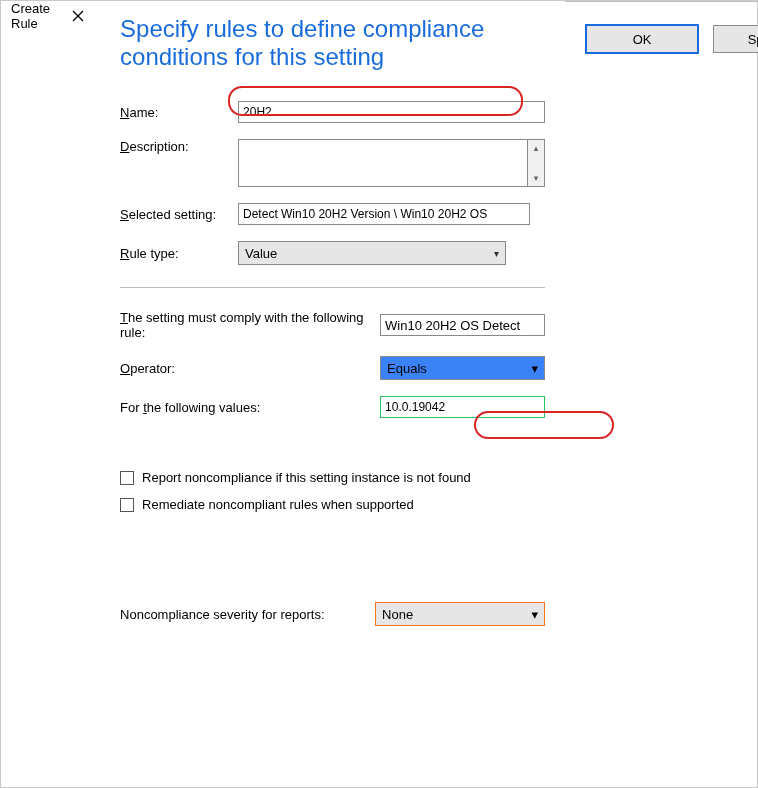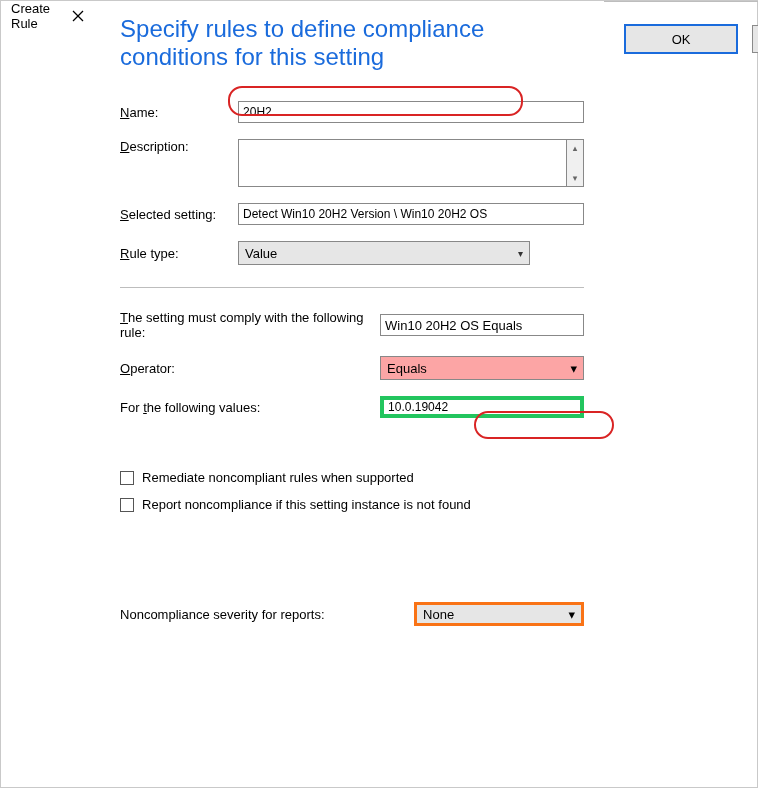--- a/index.html
+++ b/index.html
@@ -93,27 +93,27 @@
     justify-content: space-between;
     box-sizing: border-box;
   }
   .desc-scroll .arrow {
     height: 16px;
     display:flex;align-items:center;justify-content:center;
     font-size: 9px;
     color: #666;
   }
   .selset {
-    width: 346px;
+    width: 292px;
     border: 1px solid #888;
     height: 22px;
     background: #fff;
   }
   .combo {
-    width: 292px;
+    width: 268px;
     height: 24px;
     border: 1px solid #888;
     background: #e6e6e6;
     display: flex;
     align-items: center;
     justify-content: space-between;
     padding: 0 6px;
     box-sizing: border-box;
   }
   .combo .chev {
@@ -133,30 +133,30 @@
     background: #fff;
     padding: 2px 4px;
     box-sizing: border-box;
     display: flex;
     align-items: center;
   }
   .combo-wide {
     flex: 1;
     height: 24px;
     border: 1px solid #888;
-    background: #fca5a5;
+    background: #3b82f6;
     display: flex;
     align-items: center;
     justify-content: space-between;
     padding: 0 6px;
     box-sizing: border-box;
   }
   .val-input {
     flex: 1;
-    border: 4px solid #22c55e;
+    border: 1px solid #22c55e;
     height: 22px;
   }
   .chk-row {
     display: flex;
     align-items: center;
     gap: 8px;
     margin-bottom: 12px;
   }
   .chk {
     width: 14px;
@@ -168,21 +168,21 @@
   .noncompl-row {
     display: flex;
     align-items: center;
     margin-top: 90px;
     margin-bottom: 10px;
   }
   .noncompl-row .lbl { flex: 1; }
   .noncompl-combo {
     width: 170px;
     height: 24px;
-    border: 3px solid #f97316;
+    border: 1px solid #f97316;
     background: #e6e6e6;
     display: flex;
     align-items: center;
     justify-content: space-between;
     padding: 0 6px;
     box-sizing: border-box;
   }
   .button-bar {
     height: 50px;
     border-top: 1px solid #bdbdbd;
@@ -260,44 +260,44 @@
         <span>Value</span>
         <span class="chev">▾</span>
       </div>
     </div>
 
     <hr class="sep">
 
     <div class="block2">
       <div class="row">
         <div class="lbl"><span class="accel">T</span>he setting must comply with the following rule:</div>
-        <div class="rule-display">Win10 20H2 OS Equals</div>
+        <div class="rule-display">Win10 20H2 OS Detect</div>
       </div>
       <div class="row">
         <div class="lbl"><span class="accel">O</span>perator:</div>
         <div class="combo-wide">
           <span>Equals</span>
           <span class="chev">▾</span>
         </div>
       </div>
       <div class="row">
         <div class="lbl">For <span class="accel">t</span>he following values:</div>
         <input class="txt val-input" value="10.0.19042" style="">
       </div>
     </div>
 
     <div style="height:36px"></div>
 
     <div class="chk-row">
       <div class="chk"></div>
-      <span><span class="accel">R</span>emediate noncompliant rules when supported</span>
+      <span>Report noncompliance if this setting instance is not found</span>
     </div>
     <div class="chk-row">
       <div class="chk"></div>
-      <span>Report noncompliance if this setting instance is not found</span>
+      <span><span class="accel">R</span>emediate noncompliant rules when supported</span>
     </div>
 
     <div class="noncompl-row">
       <div class="lbl">Noncompliance severity for reports:</div>
       <div class="noncompl-combo">
         <span>None</span>
         <span class="chev">▾</span>
       </div>
     </div>
 

